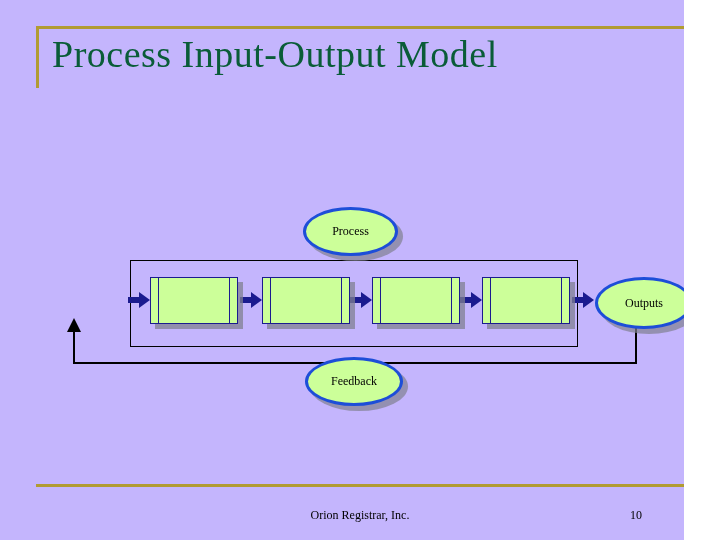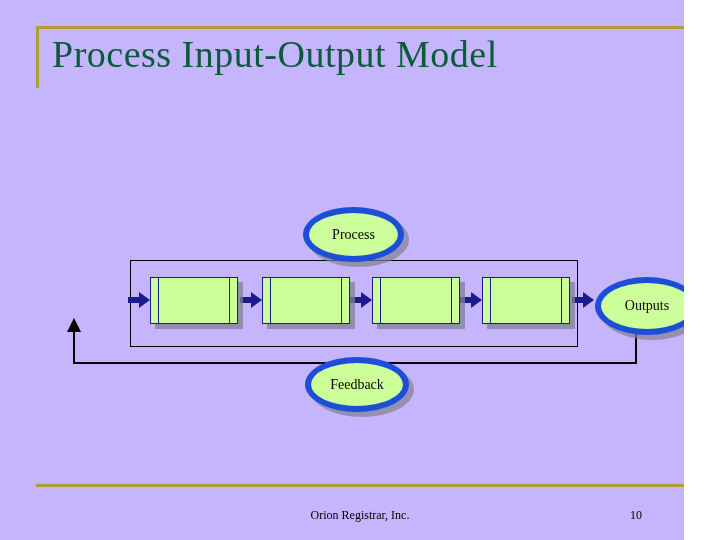--- a/index.html
+++ b/index.html
@@ -118,28 +118,28 @@
   .arrow-a { left: 128px; width: 12px; }
   .arrow-b { left: 240px; width: 12px; }
   .arrow-c { left: 350px; width: 12px; }
   .arrow-d { left: 460px; width: 12px; }
   .arrow-e { left: 572px; width: 12px; }
 
   
   .ellipse {
     position: absolute;
     background: #ccff99;
-    border: 6px solid #1d4ed8;
+    border: 3px solid #1d4ed8;
     border-radius: 50%;
     box-shadow: 5px 5px 0 0 rgba(128,128,144,0.7);
     display: flex;
     align-items: center;
     justify-content: center;
     font-family: "Liberation Serif", serif;
-    font-size: 14px;
+    font-size: 12px;
     color: #000000;
     text-align: center;
   }
   .ell-process  { left: 303px; top: 207px; width: 89px; height: 43px; }
   .ell-inputs   { left: 36px;  top: 277px; width: 92px; height: 46px; }
   .ell-outputs  { left: 595px; top: 277px; width: 92px; height: 46px; }
   .ell-feedback { left: 305px; top: 357px; width: 92px; height: 43px; }
 
   
   .fb-line {

